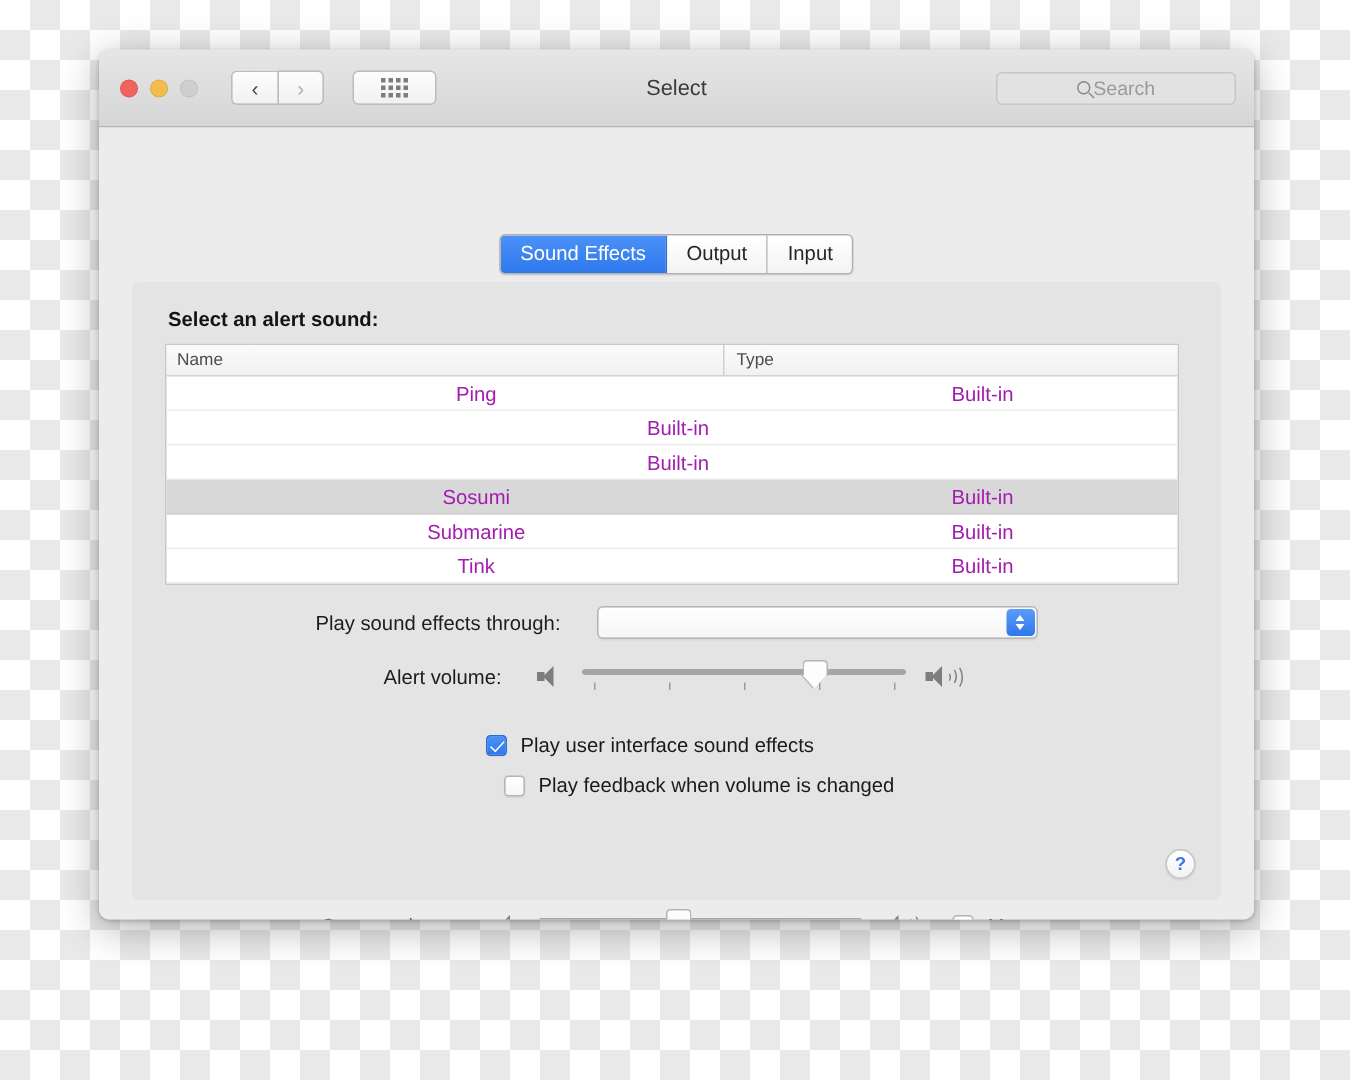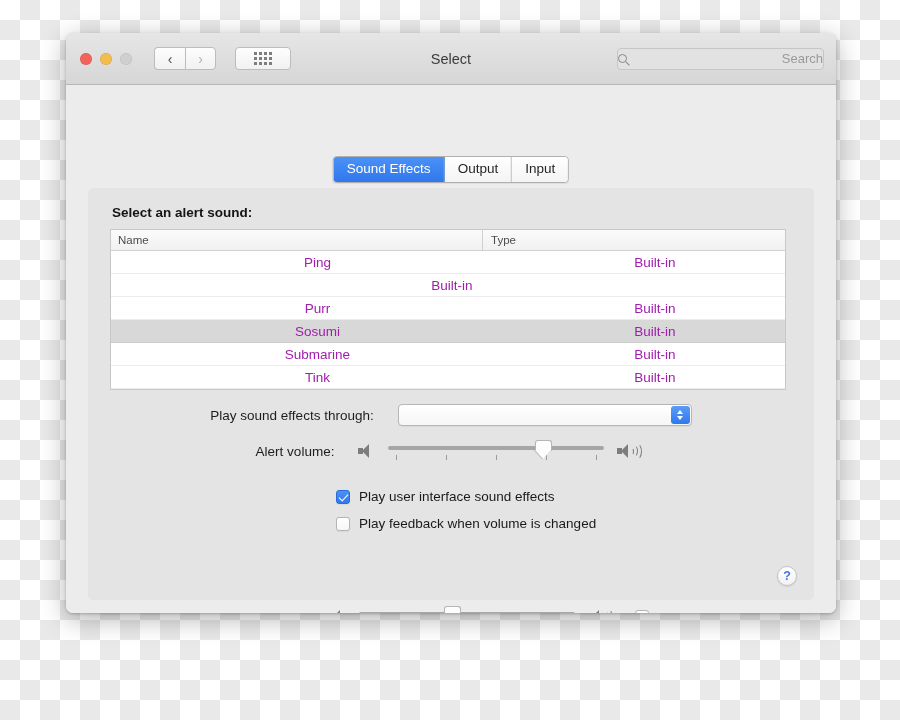--- a/index.html
+++ b/index.html
@@ -97,27 +97,27 @@
     left: 0; right: 0;
     text-align: center;
     font-size: 14.5px;
     color: #3b3b3b;
     pointer-events: none;
   }
 
   .searchbox {
     position: absolute;
     right: 12px;
-    width: 207px; height: 22px;
+    width: 160px; height: 22px;
     background: #e2e2e2;
     border: 1px solid #c6c6c6;
     border-radius: 4px;
     display: flex;
     align-items: center;
-    justify-content: space-between;
+    justify-content: center;
     gap: 2px;
   }
   .mag {
     width: 9px; height: 9px;
     border: 1.4px solid #888;
     border-radius: 50%;
     position: relative;
   }
   .mag::after {
     content: "";
@@ -461,21 +461,20 @@
           </div>
 
           <div class="trow">
             <div class="td name">Ping</div>
             <div class="td type">Built-in</div>
           </div>
           <div class="trow">
             <div class="td type">Built-in</div>
           </div>
           <div class="trow">
-            <div class="td name">Purr</div>
             <div class="td type">Built-in</div>
           </div>
           <div class="trow selected">
             <div class="td name">Sosumi</div>
             <div class="td type">Built-in</div>
           </div>
           <div class="trow">
             <div class="td name">Submarine</div>
             <div class="td type">Built-in</div>
           </div>
@@ -517,21 +516,21 @@
           </div>
           <span class="spk loud">
             <span class="body"></span>
               <span class="cone"></span>
             <span class="w w1"></span>
               <span class="w w2"></span>
               <span class="w w3"></span>
           </span>
         </div>
 
-        <div class="cbrow" style="left:248px; top:301px;">
+        <div class="cbrow" style="left:236px; top:301px;">
           <span class="cb checked"></span>
           <span class="cbtext">Play user interface sound effects</span>
         </div>
         <div class="cbrow" style="left:248px; top:328px;">
           <span class="cb"></span>
           <span class="cbtext">Play feedback when volume is changed</span>
         </div>
 
         <div class="helpbtn">
           <span>?</span>

